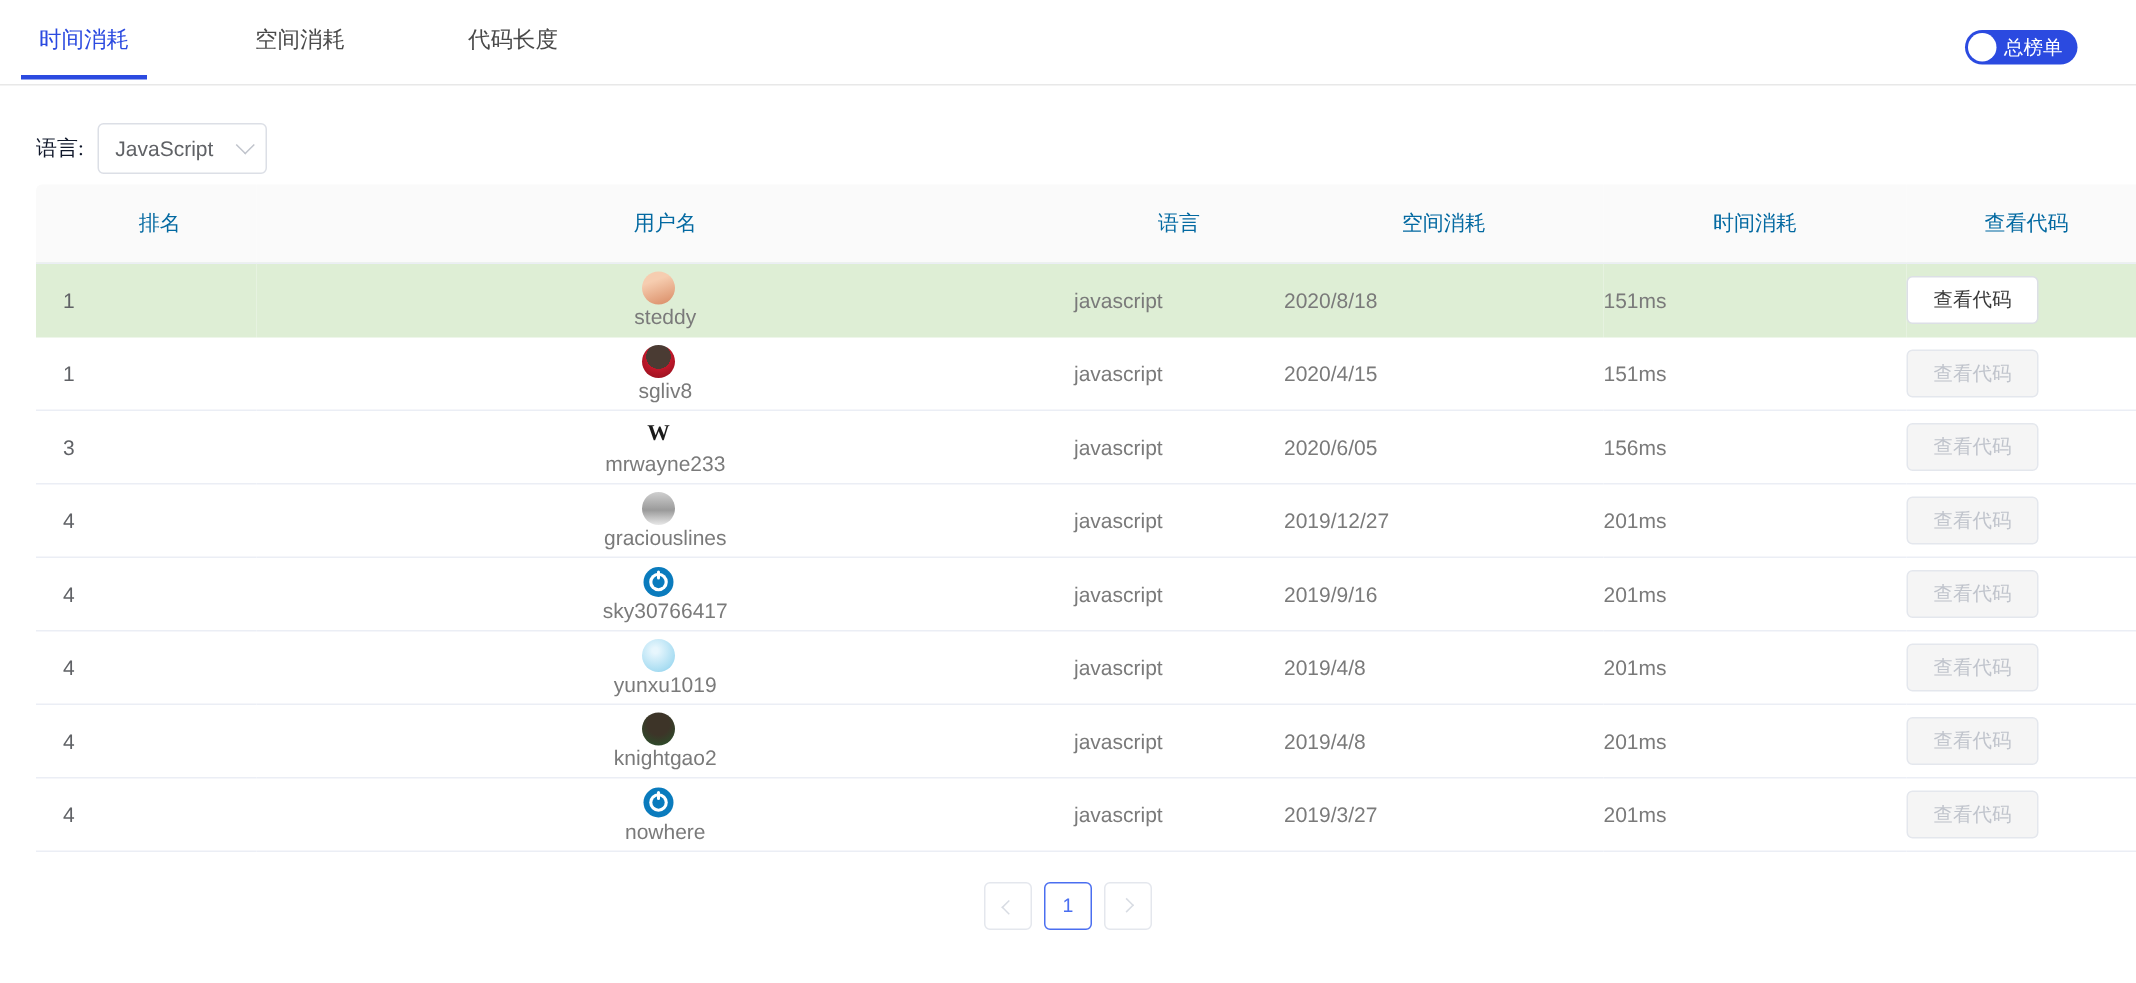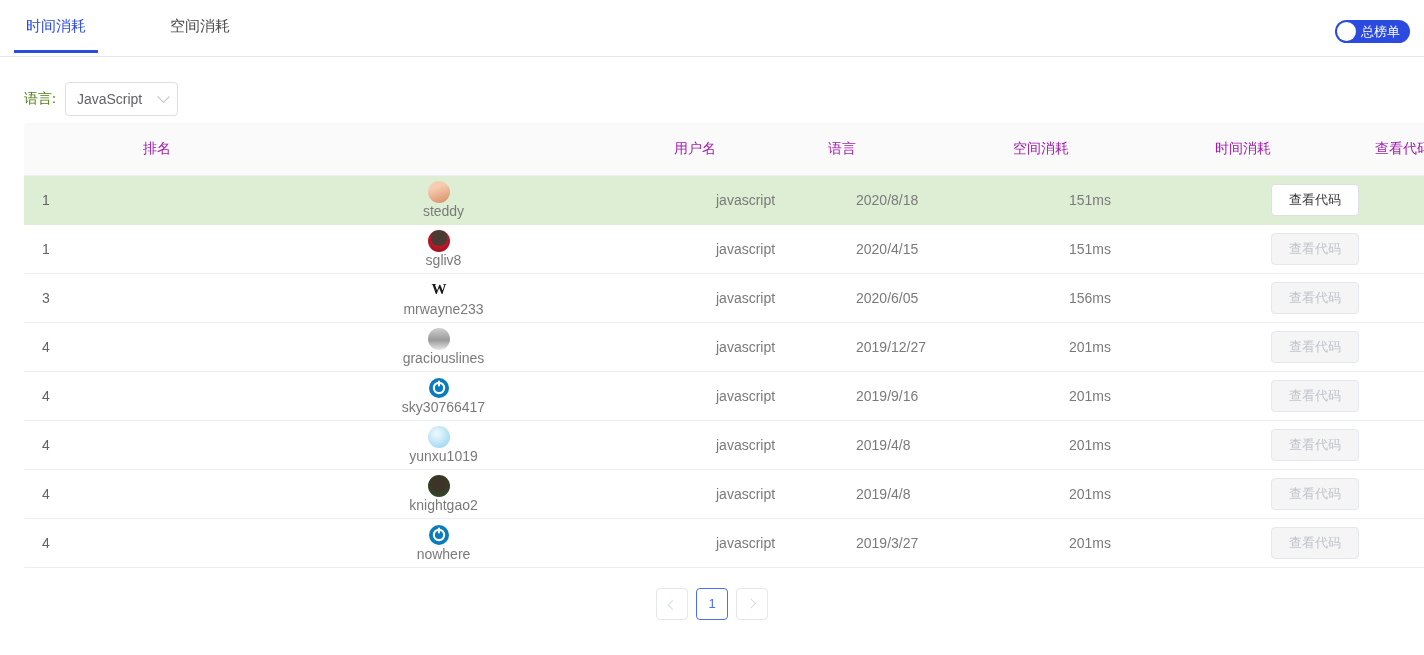--- a/index.html
+++ b/index.html
@@ -36,21 +36,21 @@
     left:4px; right:4px; bottom:-1px;
     height:3px;
     background:#2b4ae0;
   }
   .tab-gap1{ width:52px; }
   .tab-gap2{ width:50px; }
 
   
   .toggle-wrap{
     position:absolute;
-    right:14px; top:20px;
+    right:39px; top:20px;
     display:flex; align-items:center;
   }
   .toggle{
     display:flex; align-items:center;
     background:#2b4ae0;
     border-radius:12px;
     height:23px;
     padding:0 10px 0 2px;
     cursor:pointer;
     min-width:74px;
@@ -68,21 +68,21 @@
   }
 
   
   .filter-row{
     display:flex; align-items:center;
     padding:22px 0 0 24px;
     height:62px;
   }
   .filter-label{
     font-size:14px;
-    color:#4d7c0f;
+    color:#0f172a;
     margin-right:9px;
     font-family:Liberation Serif, serif;
   }
   .select{
     width:113px;height:34px;
     border:1px solid #dcdfe6;
     border-radius:4px;
     display:flex;align-items:center;
     justify-content:space-between;
     padding:0 9px 0 11px;
@@ -100,22 +100,22 @@
   
   .table{
     margin:4px 34px 0 24px;
     border:0;
   }
   table{ width:100%; border-collapse:collapse; table-layout:fixed; }
   thead th{
     background:#fafafa;
     font-size:14px;
     font-weight:normal;
-    color:#a21caf;
-    text-align:right;
+    color:#0369a1;
+    text-align:center;
     padding:14px 0 14px 0;
     height:52px;
     border-bottom:1px solid #ebeef5;
   }
   thead th:first-child{ border-top-left-radius:4px; padding-left:18px; }
   thead th:last-child{ border-top-right-radius:4px; }
   tbody td{
     font-size:14px;
     color:#7a7a7a;
     padding:0;
@@ -198,20 +198,23 @@
 
 <div class="tabs-bar">
   <div class="tab active">
     <span>时间消耗</span>
   </div>
   <div class="tab-gap1"></div>
   <div class="tab">
     <span>空间消耗</span>
   </div>
   <div class="tab-gap2"></div>
+  <div class="tab">
+    <span>代码长度</span>
+  </div>
 
   <div class="toggle-wrap">
     <div class="toggle">
       <span class="knob"></span>
       <span class="tlabel">总榜单</span>
     </div>
   </div>
 </div>
 
 <div class="filter-row">

